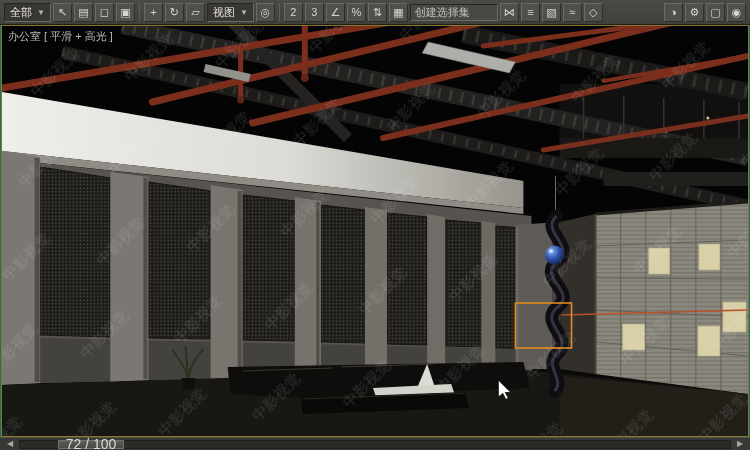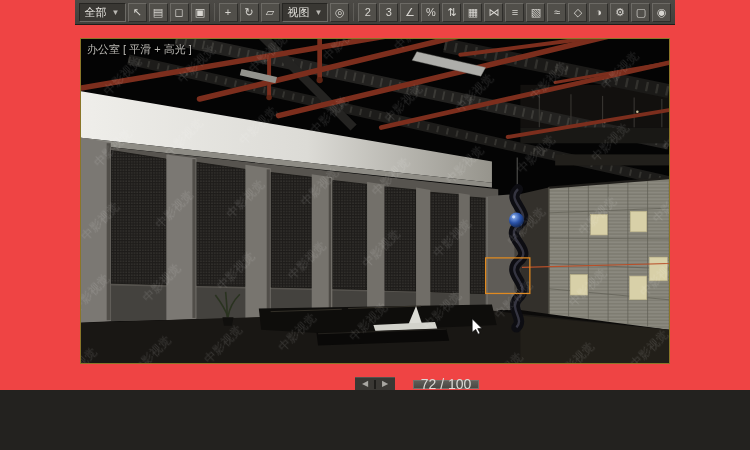--- a/index.html
+++ b/index.html
@@ -1,29 +1,29 @@
 <!DOCTYPE html>
 <html><head>
 <meta charset="utf-8">
 <style>
   html,body{margin:0;padding:0;background:#23221f;}
   *{box-sizing:border-box;font-family:"Liberation Sans","DejaVu Sans",sans-serif;}
-  .app{width:750px;height:390px;background:#ef4444;overflow:hidden;position:relative;display:flex;flex-direction:column;align-items:center;}
+  .app{width:750px;height:450px;background:#0f766e;overflow:hidden;position:relative;display:flex;flex-direction:column;}
 
   
   .toolbar{height:25px;flex:0 0 25px;background:linear-gradient(#4c4a46,#413f3b);display:flex;align-items:center;gap:2px;padding:0 4px;border-bottom:1px solid #1f1e1b;}
   .tbtn{width:19px;height:19px;flex:0 0 auto;background:#514f4a;border:1px solid;border-color:#6c6a65 #2e2d2a #2e2d2a #6c6a65;color:#d8d6d1;font-size:11px;line-height:1;display:flex;align-items:center;justify-content:center;cursor:default;}
   .tdrop{height:19px;flex:0 0 auto;background:#393733;border:1px solid;border-color:#262522 #6c6a65 #6c6a65 #262522;color:#e4e2dd;font-size:11px;display:flex;align-items:center;gap:5px;padding:0 5px;}
   .tdrop .arr{font-size:8px;color:#b9b7b2;}
   .tinput{height:17px;width:88px;flex:0 0 auto;background:#4a4843;border:1px solid;border-color:#262522 #6c6a65 #6c6a65 #262522;color:#c3c1bb;font-size:11px;padding:0 4px;}
   .tsep{width:1px;height:18px;background:#2c2b28;border-right:1px solid #5e5c57;margin:0 2px;flex:0 0 auto;}
   .tright{margin-left:auto;display:flex;gap:2px;}
 
   
-  .viewport{flex:1 1 auto;position:relative;margin:13px 1px;border:1px solid #8a7628;background:#000;overflow:hidden;}
+  .viewport{flex:1 1 auto;position:relative;margin:0 1px;border:1px solid #8a7628;background:#000;overflow:hidden;}
   .viewport svg{display:block;width:100%;height:100%;}
   .vp-label{position:absolute;top:3px;left:6px;color:#bdbbb6;font-size:11px;text-shadow:1px 1px 1px #000;pointer-events:none;}
 
   
   .timeline{height:13px;flex:0 0 13px;background:#3a3834;display:flex;align-items:center;gap:3px;padding:0 4px;border-top:1px solid #55534e;}
   .tl-arrow{color:#a9a7a2;font-size:8px;line-height:1;width:12px;text-align:center;}
   .tl-track{flex:1;height:9px;background:#2c2a27;border:1px solid #1e1d1a;position:relative;}
   .tl-handle{position:absolute;left:38px;top:-1px;height:9px;width:66px;background:linear-gradient(#5f5d58,#4a4843);border:1px solid #72706b;color:#dcdad5;font-size:14px;display:flex;align-items:center;justify-content:center;}
 </style>
 </head>
@@ -49,20 +49,21 @@
       <span class="arr">▼</span>
     </div>
     <span class="tbtn">◎</span>
     <span class="tsep"></span>
     <span class="tbtn">2</span>
     <span class="tbtn">3</span>
     <span class="tbtn">∠</span>
     <span class="tbtn">%</span>
     <span class="tbtn">⇅</span>
     <span class="tbtn">▦</span>
+    <input class="tinput" readonly="" value="创建选择集" style="">
     <span class="tbtn">⋈</span>
     <span class="tbtn">≡</span>
     <span class="tbtn">▧</span>
     <span class="tbtn">≈</span>
     <span class="tbtn">◇</span>
     <div class="tright">
       <span class="tbtn">◑</span>
       <span class="tbtn">⚙</span>
       <span class="tbtn">▢</span>
       <span class="tbtn">◉</span>

